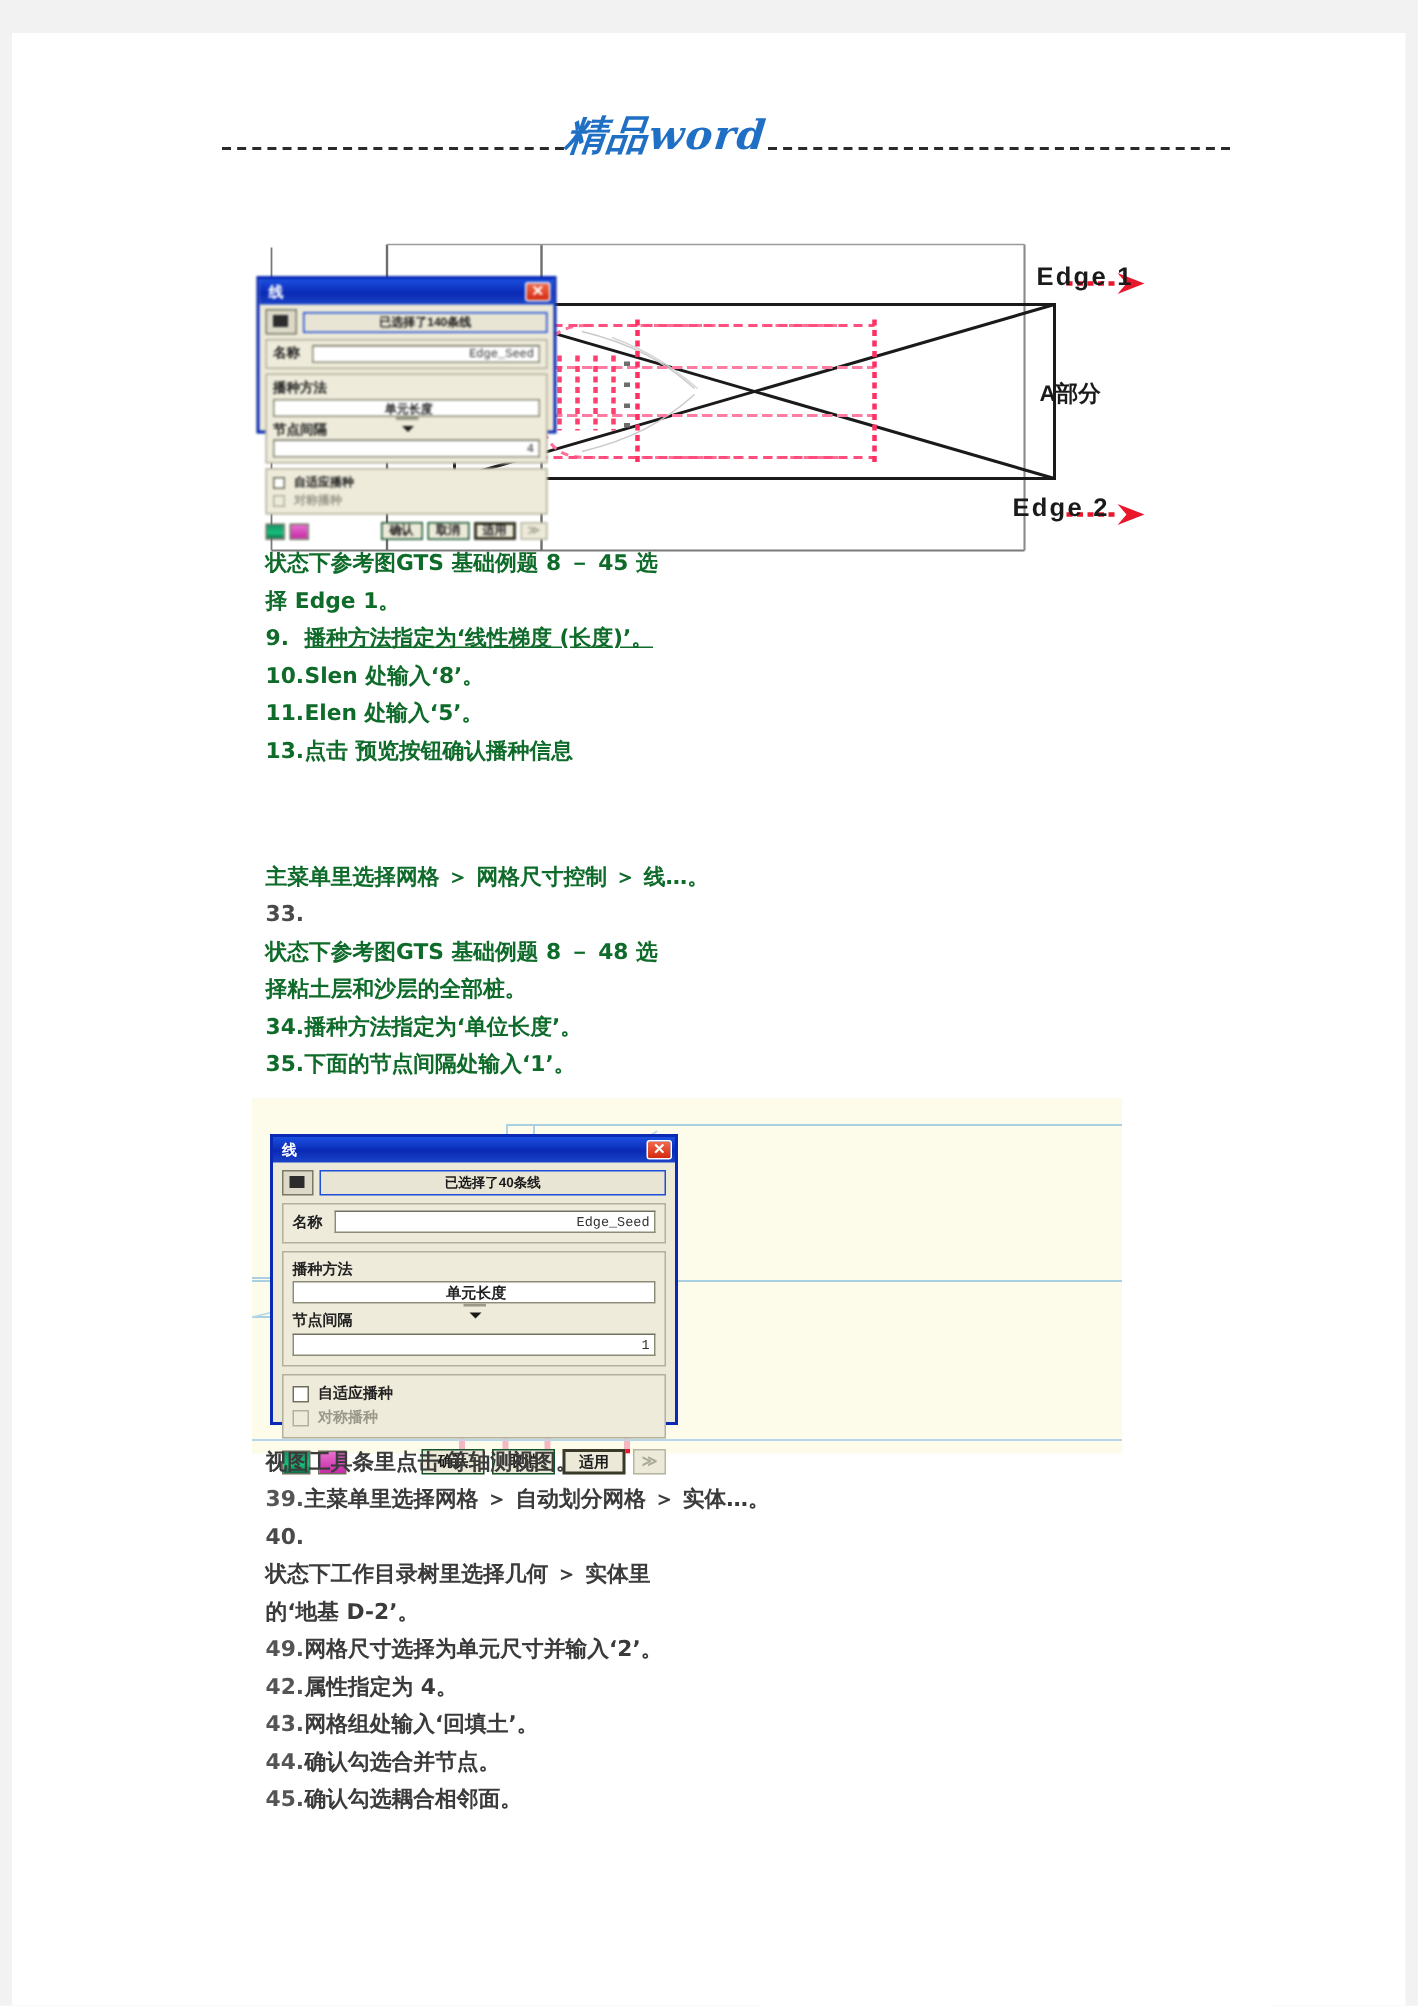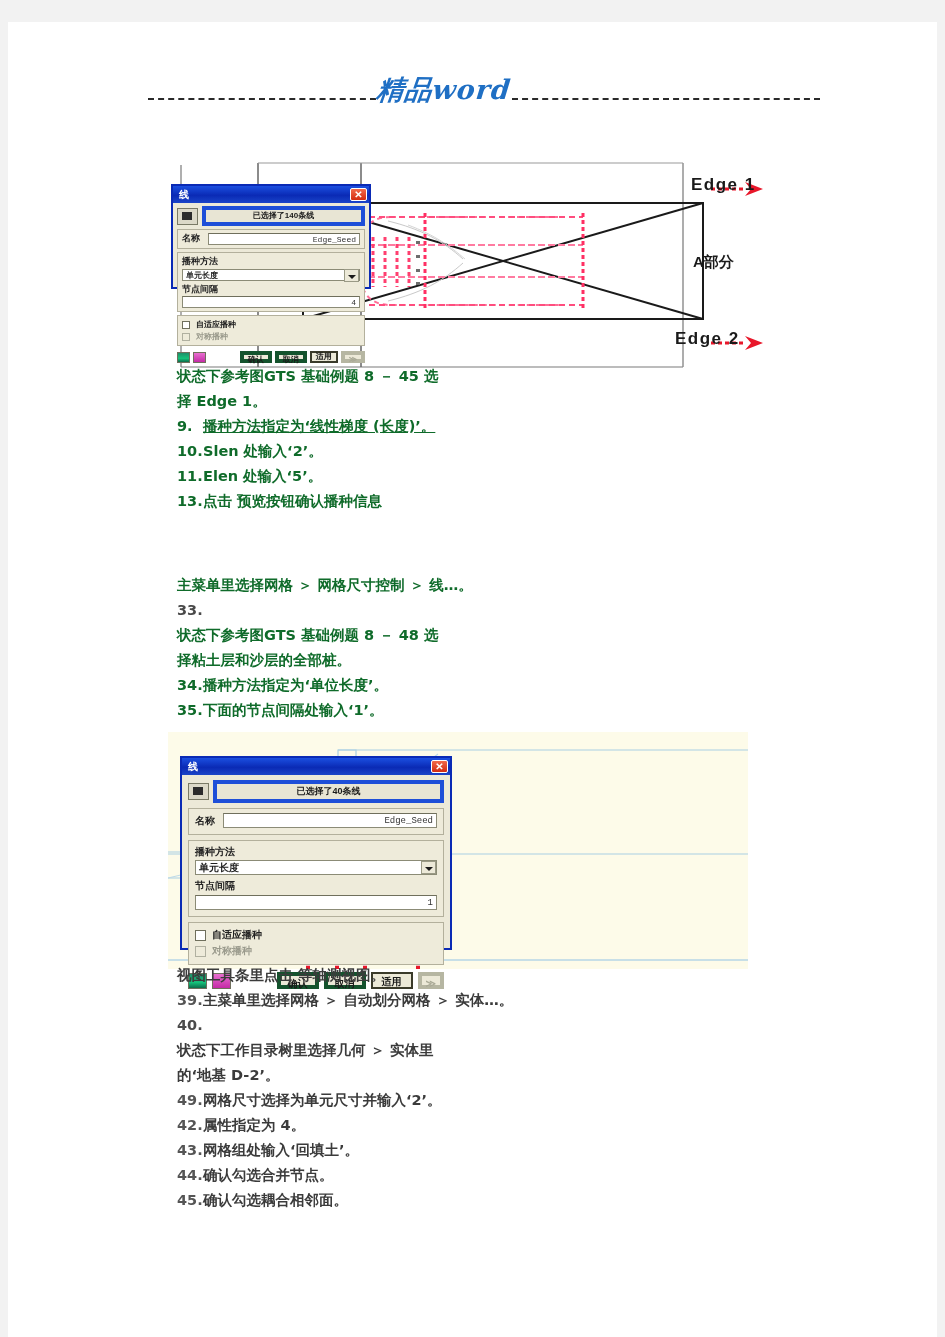--- a/index.html
+++ b/index.html
@@ -126,21 +126,21 @@
   }
   .sel-text {
     flex: 1;
     height: 15px;
     line-height: 15px;
     text-align: center;
     font-size: 9px;
     font-weight: bold;
     color: #1a1a1a;
     background: #e8e5d4;
-    border: 4px solid #1d4ed8;
+    border: 1px solid #1d4ed8;
   }
   .grp {
     border: 1px solid #b3b09c;
     background: #eeebda;
     padding: 4px 6px 6px 6px;
     margin-bottom: 5px;
   }
   .row-name {
     display: flex;
     align-items: center;
@@ -169,20 +169,21 @@
     overflow: hidden;
   }
   .combo {
     display: flex;
     height: 15px;
     background: #ffffff;
     border: 1px solid #8b8b76;
     align-items: center;
     margin-top: 1px;
     box-sizing: border-box;
+    flex-direction: column;
   }
   .combo .cv {
     flex: 1;
     font-size: 10px;
     font-weight: bold;
     color: #222;
     padding-left: 3px;
     white-space: nowrap;
   }
   .combo .arrow {
@@ -225,21 +226,21 @@
   .spacer { flex: 1; }
   .btn {
     min-width: 42px;
     height: 17px;
     line-height: 15px;
     text-align: center;
     font-size: 10px;
     font-weight: bold;
     color: #1a1a1a;
     background: #ece9d8;
-    border: 4px solid #14532d;
+    border: 1px solid #14532d;
     box-sizing: border-box;
     padding: 0 4px;
   }
   .btn.default { border: 2px solid #3a3a2a; }
   .btn.disabled { color: #a9a996; border-color: #b6b6a2; min-width: 22px; }
 
   
   .gts-dlg.small { filter: blur(0.6px); }
 
   
@@ -384,21 +385,21 @@
     </div>
   </div>
 
   <div class="txtblock" style="top:342px;">
     <div class="line">状态下参考图GTS  基础例题 8  －  45 选</div>
     <div class="line">择 Edge 1。</div>
     <div class="line">
       <span class="num">9.</span><span class="ul">播种方法指定为‘线性梯度 (长度)’。</span>
     </div>
     <div class="line">
-      <span class="num">10.</span><span>Slen 处输入‘2’。</span>
+      <span class="num">10.</span><span>Slen 处输入‘8’。</span>
     </div>
     <div class="line">
       <span class="num">11.</span><span>Elen 处输入‘5’。</span>
     </div>
     <div class="line">
       <span class="num">13.</span><span>点击  预览按钮确认播种信息</span>
     </div>
   </div>
 
   <div class="txtblock" style="top:551px;">

